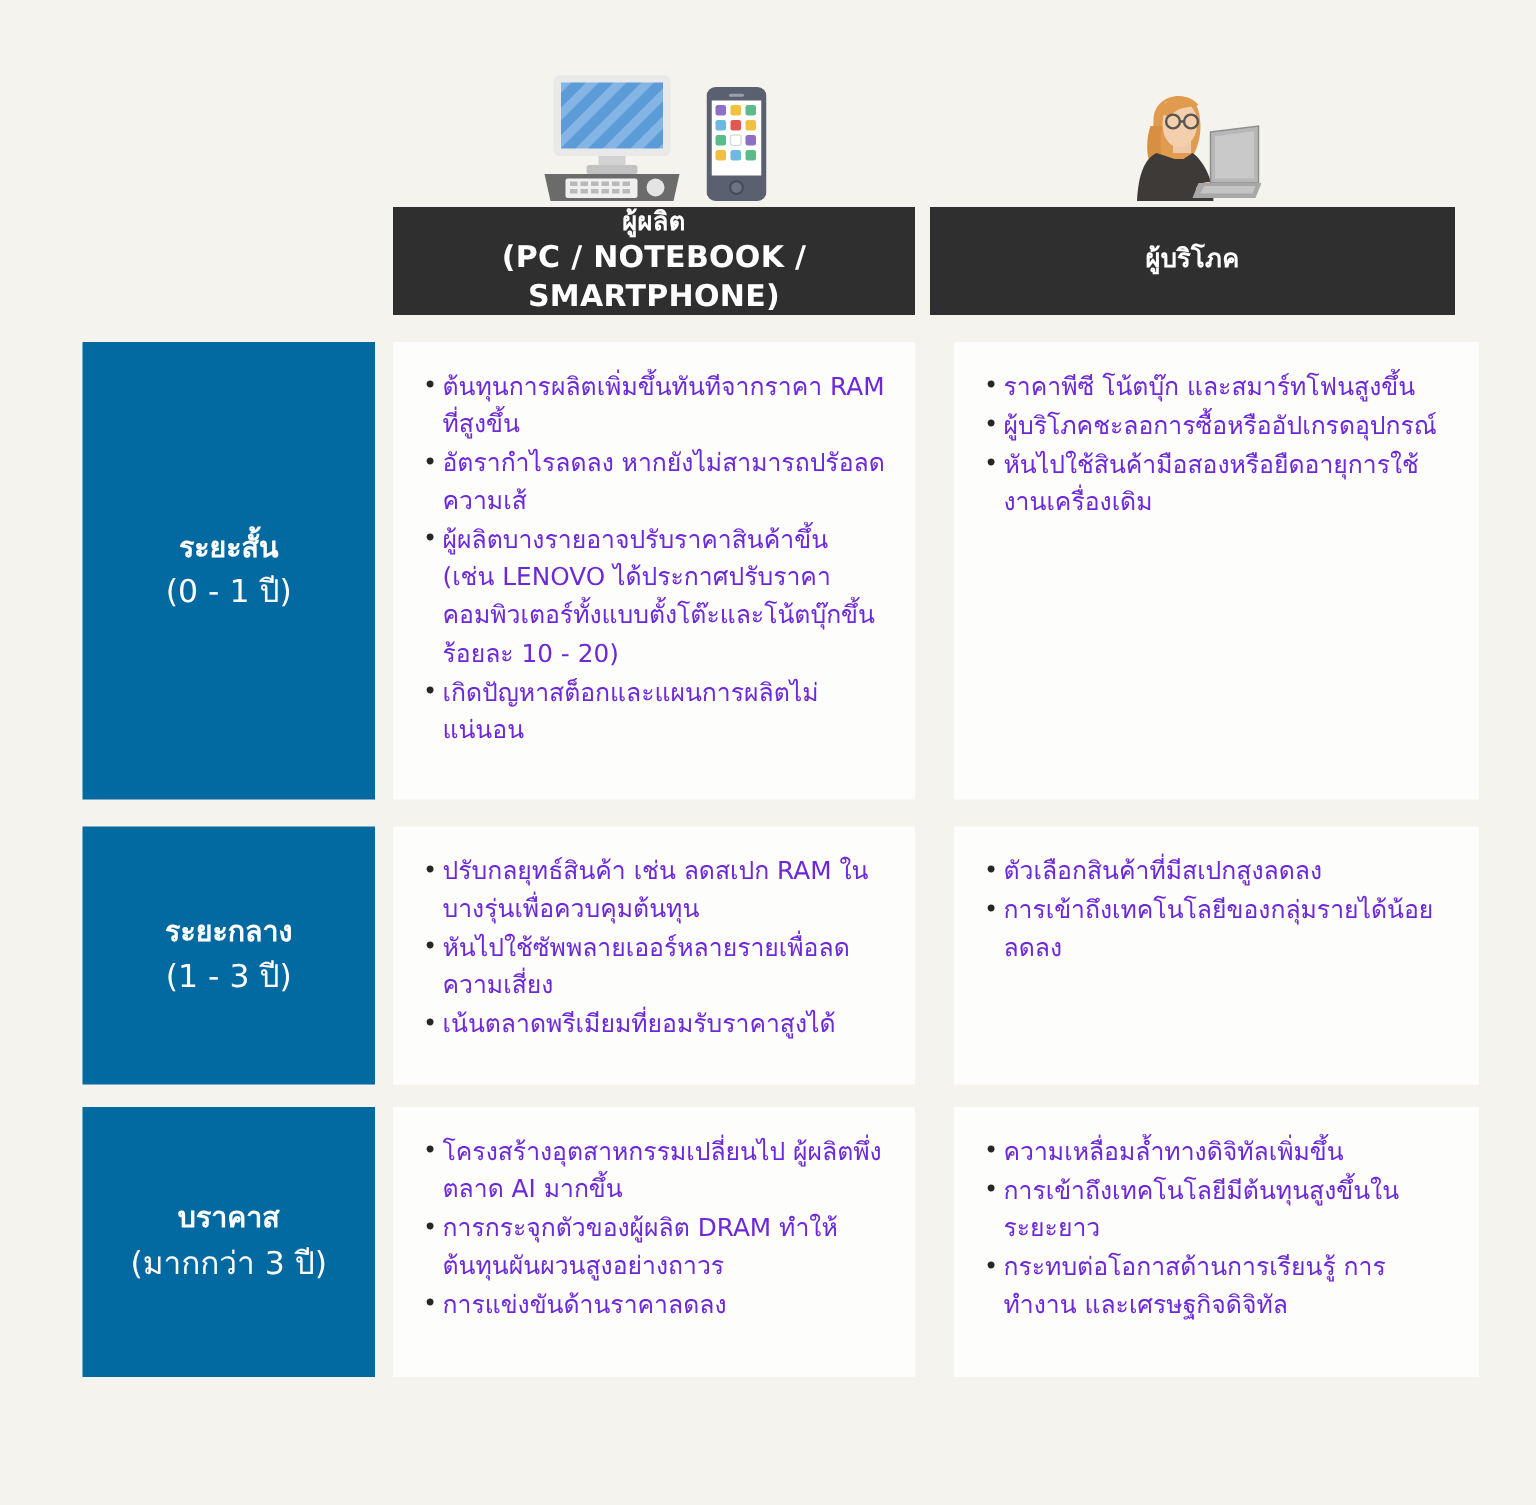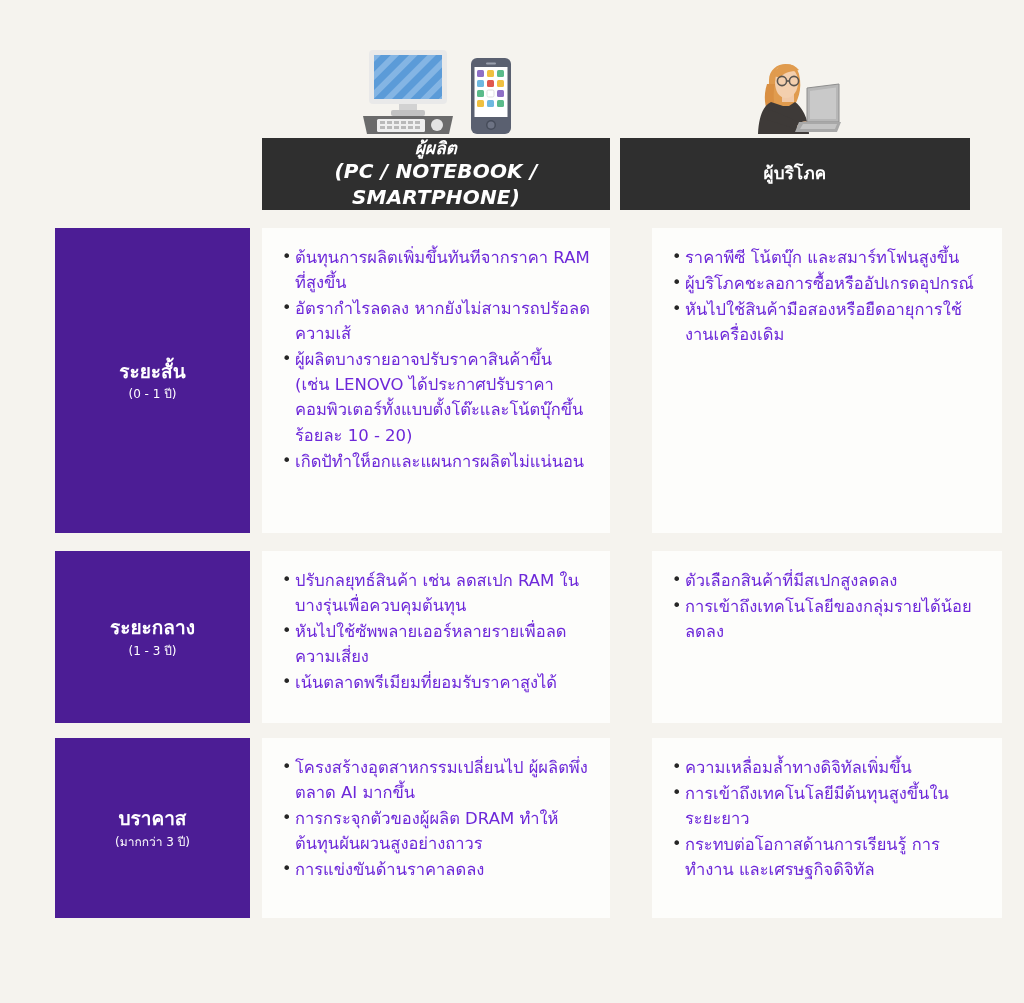--- a/index.html
+++ b/index.html
@@ -56,21 +56,21 @@
     height: 72px;
     background: #2f2f2f;
     color: #ffffff;
     display: flex;
     flex-direction: column;
     align-items: center;
     justify-content: center;
     text-align: center;
     line-height: 1.28;
   }
-  .header-bar.producer { left: 262px; width: 348px; font-style: italic; }
+  .header-bar.producer { left: 262px; width: 348px; }
   .header-bar.consumer { left: 620px; width: 350px; }
   .header-title {
     font-size: 17px;
     font-weight: bold;
     letter-spacing: 0.2px;
   }
   .header-sub {
     font-size: 20px;
     font-weight: bold;
     letter-spacing: 0.2px;
@@ -84,47 +84,47 @@
   }
   .row-1 { top: 228px; height: 305px; }
   .row-2 { top: 551px; height: 172px; }
   .row-3 { top: 738px; height: 180px; }
 
   .label-cell {
     position: absolute;
     left: 55px;
     width: 195px;
     height: 100%;
-    background: #4c1d95;
+    background: #0369a1;
     display: flex;
     flex-direction: column;
     align-items: center;
     justify-content: center;
     color: #ffffff;
     text-align: center;
     line-height: 1.35;
   }
   .label-main {
     font-size: 19px;
     font-weight: bold;
   }
   .label-sub {
-    font-size: 12px;
+    font-size: 21px;
     font-weight: normal;
     margin-top: 2px;
   }
 
   .content-cell {
     position: absolute;
     height: 100%;
     background: #fdfdfb;
     padding: 17px 20px 14px 20px;
   }
   .content-cell.producer { left: 262px; width: 348px; }
-  .content-cell.consumer { left: 652px; width: 350px; }
+  .content-cell.consumer { left: 636px; width: 350px; }
 
   .bullets {
     list-style: none;
     font-size: 16.5px;
     line-height: 1.52;
     color: #6d28d9;
   }
   .bullets li {
     position: relative;
     padding-left: 13px;
@@ -263,21 +263,21 @@
   <div class="row row-1">
     <div class="label-cell">
       <div class="label-main">ระยะสั้น</div>
       <div class="label-sub">(0 - 1 ปี)</div>
     </div>
     <div class="content-cell producer">
       <ul class="bullets">
         <li>ต้นทุนการผลิตเพิ่มขึ้นทันทีจากราคา RAM ที่สูงขึ้น</li>
         <li>อัตรากำไรลดลง หากยังไม่สามารถปรัอลดความเส้</li>
         <li>ผู้ผลิตบางรายอาจปรับราคาสินค้าขึ้น (เช่น LENOVO ได้ประกาศปรับราคาคอมพิวเตอร์ทั้งแบบตั้งโต๊ะและโน้ตบุ๊กขึ้นร้อยละ 10 - 20)</li>
-        <li>เกิดปัทำให็อกและแผนการผลิตไม่แน่นอน</li>
+        <li>เกิดปัญหาสต็อกและแผนการผลิตไม่แน่นอน</li>
       </ul>
     </div>
     <div class="content-cell consumer">
       <ul class="bullets">
         <li>ราคาพีซี โน้ตบุ๊ก และสมาร์ทโฟนสูงขึ้น</li>
         <li>ผู้บริโภคชะลอการซื้อหรืออัปเกรดอุปกรณ์</li>
         <li>หันไปใช้สินค้ามือสองหรือยืดอายุการใช้งานเครื่องเดิม</li>
       </ul>
     </div>
   </div>

